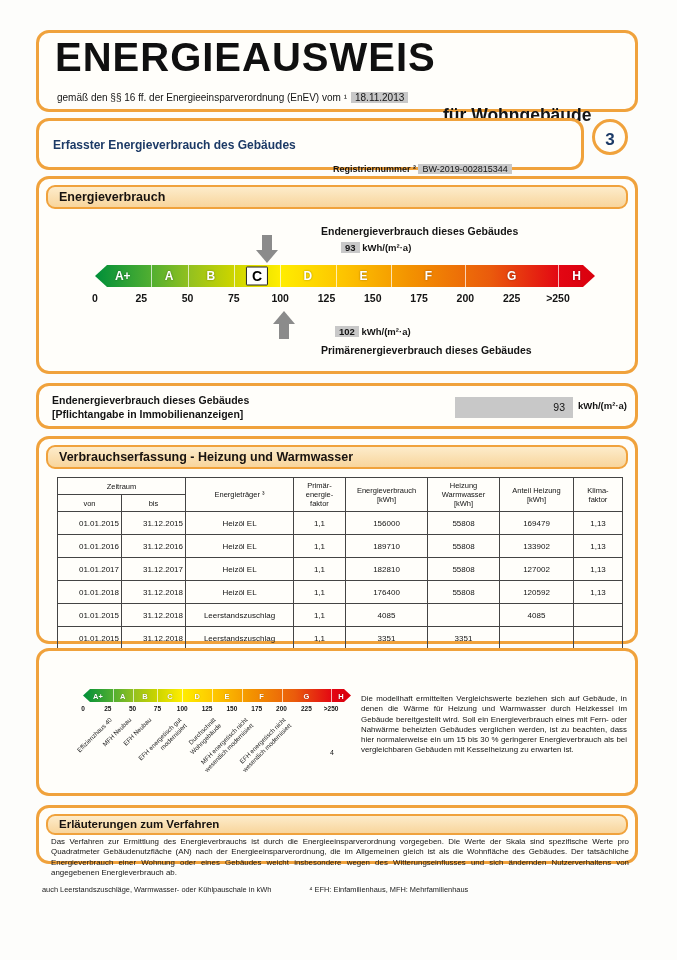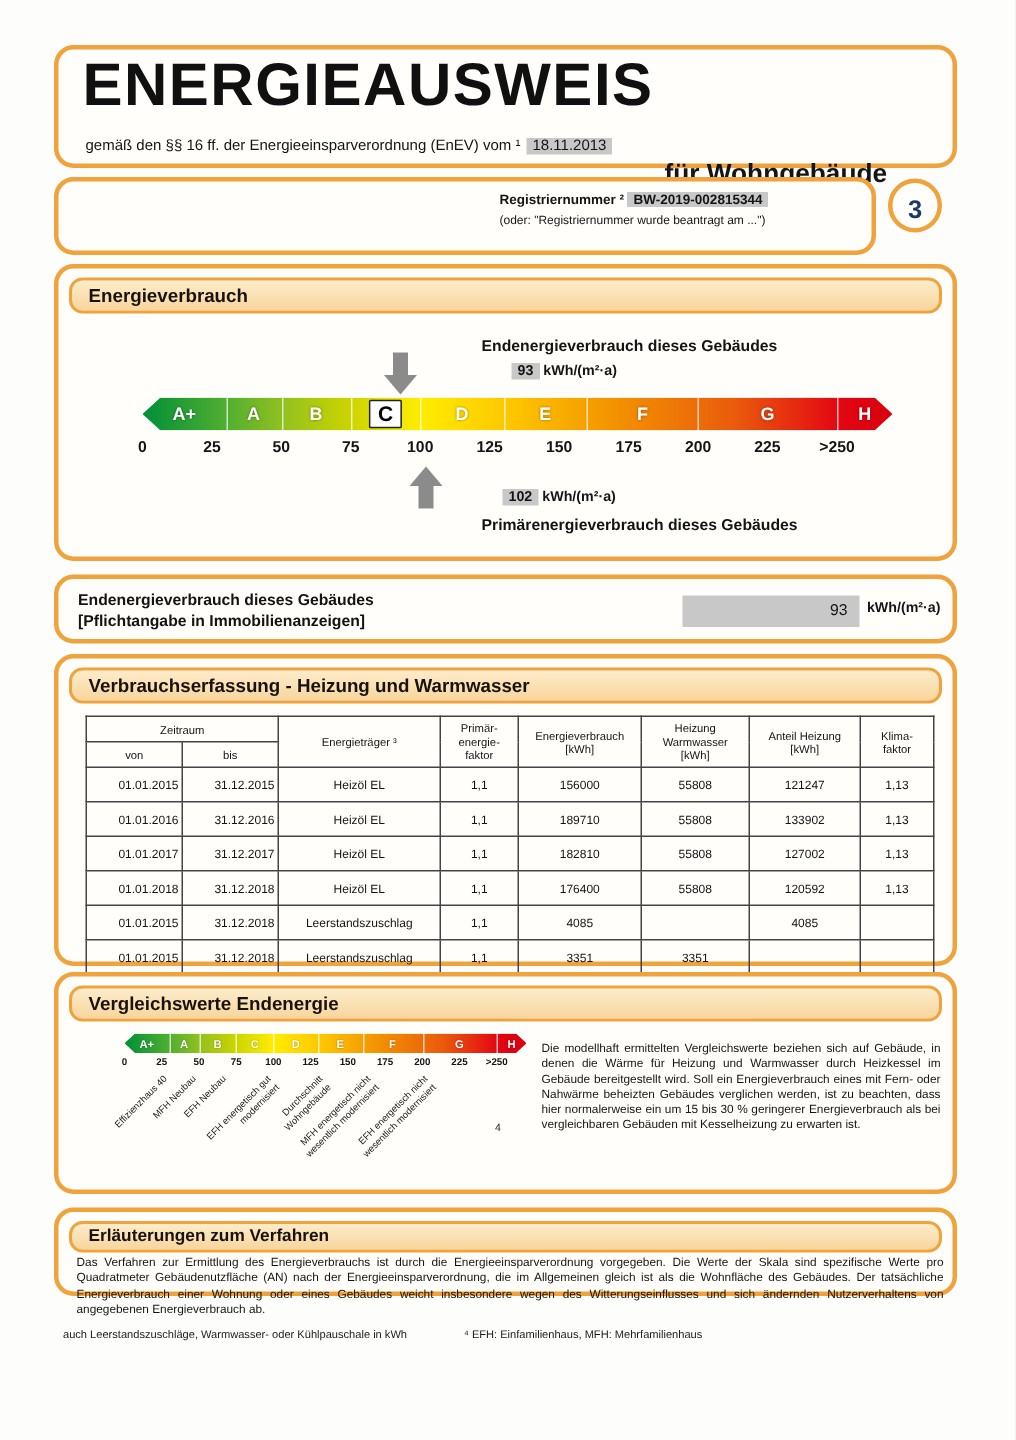--- a/index.html
+++ b/index.html
@@ -17,21 +17,21 @@
   .main-title{position:absolute;left:16px;top:2px;font-size:40px;font-weight:700;letter-spacing:1px;color:#101010;}
   .sub-title{position:absolute;left:404px;top:28px;font-size:17.5px;font-weight:700;margin-top:44px;}
   .law-line{position:absolute;left:18px;top:59px;font-size:10px;}
   .law-line .chip{margin-left:4px;}
 
   
   .reg-box{left:36px;top:118px;width:548px;height:52px;}
   .reg-title{position:absolute;left:14px;top:17px;font-size:12px;font-weight:700;color:#1c3a66;}
   .reg-right{position:absolute;left:294px;top:7px;font-size:8.5px;}
   .reg-label{font-weight:700;font-size:9px;}
-  .reg-right .chip{font-weight:700;font-size:9px;}
+  .reg-right .chip{font-weight:400;font-size:9px;margin-top:36px;}
   .reg-alt{margin-top:4px;font-size:8px;}
   .page-circle{position:absolute;left:592px;top:119px;width:36px;height:36px;border:3.5px solid #f0a23c;
                border-radius:50%;text-align:center;line-height:36px;font-size:17px;font-weight:700;
                color:#1c3a66;background:#fffefa;box-sizing:border-box;}
 
   
   .energy-box{left:36px;top:176px;width:602px;height:198px;}
   .end-label{position:absolute;left:282px;top:46px;font-size:10.5px;font-weight:700;}
   .end-value{position:absolute;left:302px;top:63px;font-size:9.5px;font-weight:700;}
   .primary-value{position:absolute;left:296px;top:147px;font-size:9.5px;font-weight:700;}
@@ -106,20 +106,21 @@
 
   <div class="box header-box">
     <span class="main-title">ENERGIEAUSWEIS</span>
     <span class="sub-title">für Wohngebäude</span>
     <div class="law-line">
       <span>gemäß den §§ 16 ff. der Energieeinsparverordnung (EnEV) vom ¹</span><span class="chip">18.11.2013</span>
     </div>
   </div>
 
   <div class="box reg-box">
+    <div class="reg-title">Erfasster Energieverbrauch des Gebäudes</div>
     <div class="reg-right">
       <div>
         <span class="reg-label">Registriernummer ²</span>
         <span class="chip">BW-2019-002815344</span>
       </div>
       <div class="reg-alt">(oder: "Registriernummer wurde beantragt am ...")</div>
     </div>
   </div>
   <div class="page-circle">
     <span>3</span>
@@ -226,21 +227,21 @@
         </tr>
       </thead>
       <tbody id="table-body">
           <tr>
             <td>01.01.2015</td>
             <td>31.12.2015</td>
             <td>Heizöl EL</td>
             <td>1,1</td>
             <td>156000</td>
             <td>55808</td>
-            <td>121247</td>
+            <td>169479</td>
             <td>1,13</td>
           </tr>
           <tr>
             <td>01.01.2016</td>
             <td>31.12.2016</td>
             <td>Heizöl EL</td>
             <td>1,1</td>
             <td>189710</td>
             <td>55808</td>
             <td>133902</td>
@@ -284,21 +285,20 @@
             <td>3351</td>
             <td>3351</td>
             <td></td>
             <td></td>
           </tr>
         </tbody>
     </table>
   </div>
 
   <div class="box compare-box">
-    <div class="bar">Vergleichswerte Endenergie</div>
     <div class="scale-area small" id="small-scale">
       <div class="band" id="small-band">
           <i class="sep" style="left: 11.1111%;"></i>
           <i class="sep" style="left: 18.5185%;"></i>
           <i class="sep" style="left: 27.7778%;"></i>
           <i class="sep" style="left: 37.037%;"></i>
           <i class="sep" style="left: 48.1481%;"></i>
           <i class="sep" style="left: 59.2593%;"></i>
           <i class="sep" style="left: 74.0741%;"></i>
           <i class="sep" style="left: 92.5926%;"></i>

